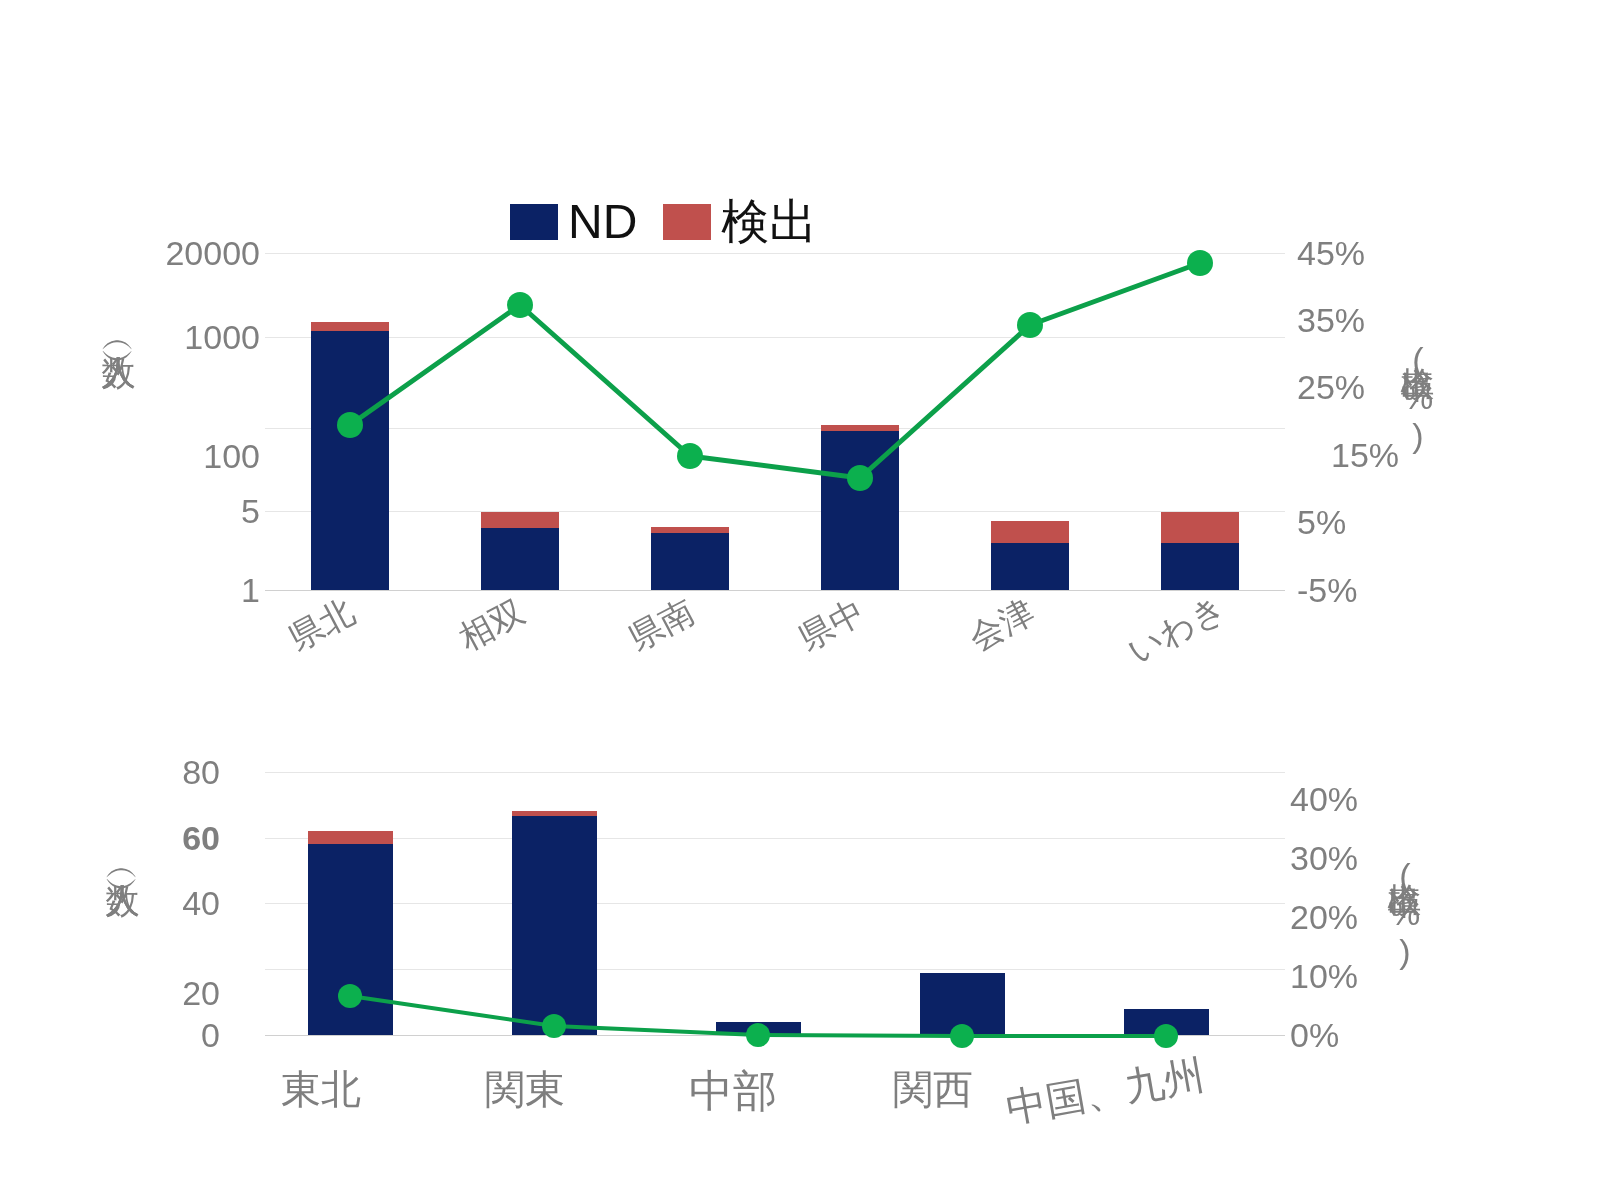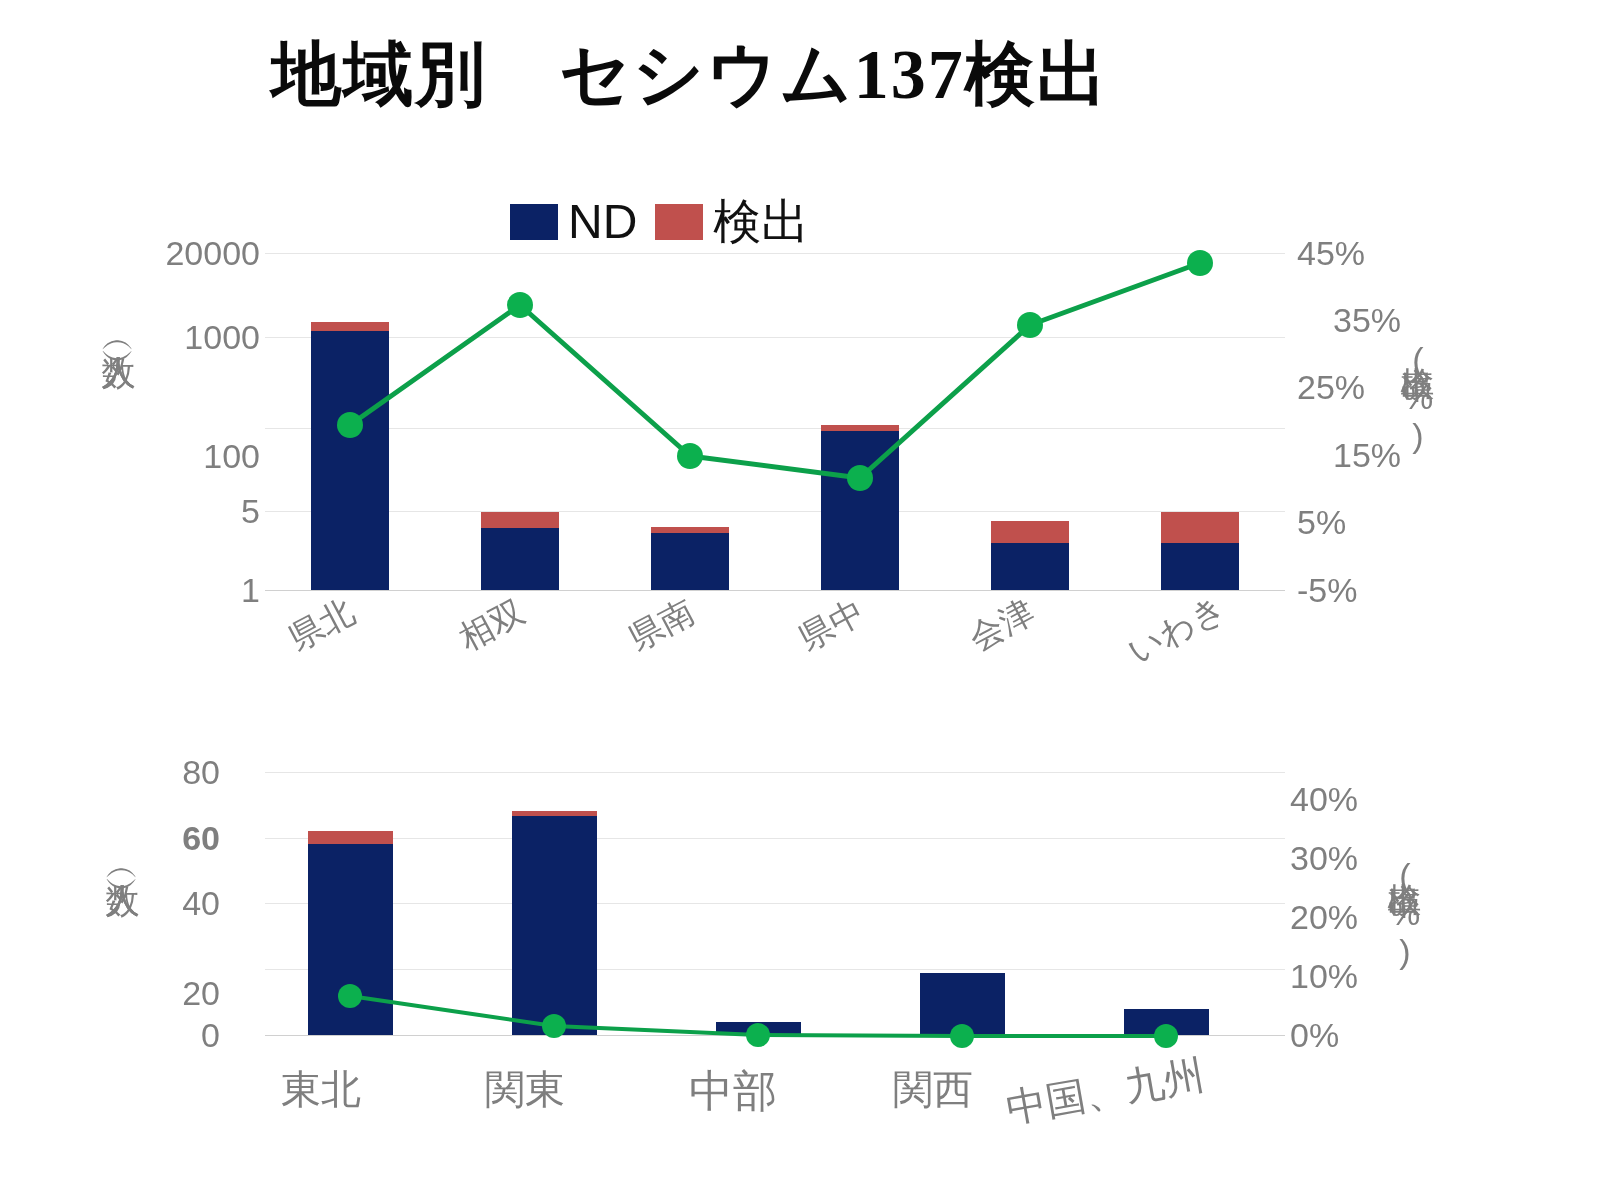--- a/index.html
+++ b/index.html
@@ -41,37 +41,36 @@
 
   .xlabel{
     position:absolute;font-size:34px;color:#7f7f7f;white-space:nowrap;
     transform-origin:left top;
   }
   .xlabel.rot{transform:rotate(-28deg);}
 
   
   #legend{
     position:absolute;left:510px;top:198px;display:flex;align-items:center;
-    gap:18px;
+    gap:26px;
   }
   .lg-item{display:flex;align-items:center;gap:10px;}
   .lg-swatch{width:48px;height:36px;display:block;}
   .lg-line{position:relative;width:66px;height:20px;display:block;}
   .lg-line .ln{position:absolute;left:0;top:9px;width:66px;height:5px;background:#0ca04a;}
   .lg-line .dt{position:absolute;left:22px;top:1px;width:22px;height:22px;border-radius:50%;background:#0cb04e;}
   .lg-text{font-size:48px;color:#111;line-height:1;white-space:nowrap;}
 
   svg.series{position:absolute;left:0;top:0;overflow:visible;}
 </style>
 </head>
 <body>
 
 <div class="root">
 
-  <div id="chart-title">地域別　セシウム137検出</div>
 
   <div id="legend">
     <div class="lg-item">
       <span class="lg-swatch" style="background:#0b2265;"></span>
       <span class="lg-text">ND</span>
     </div>
     <div class="lg-item">
       <span class="lg-swatch" style="background:#c0504d;"></span>
       <span class="lg-text">検出</span>
     </div>
@@ -82,23 +81,23 @@
     <div class="axis-title" style="left:96px;top:330px;font-size:34px;">人数（人）</div>
     <div class="axis-title" style="left:1395px;top:340px;font-size:34px;">検出率(%)</div>
 
     <div class="ytick" style="top:253px;width:140px;left:120px;">20000</div>
     <div class="ytick" style="top:337px;width:140px;left:120px;">1000</div>
     <div class="ytick" style="top:428px;width:140px;left:120px;margin-top:28px;">100</div>
     <div class="ytick" style="top:511px;width:140px;left:120px;">5</div>
     <div class="ytick" style="top:590px;width:140px;left:120px;">1</div>
 
     <div class="ytick right" style="top:253px;left:1297px;width:140px;">45%</div>
-    <div class="ytick right" style="top:320px;left:1297px;width:140px;text-align:center;">35%</div>
+    <div class="ytick right" style="top:320px;left:1297px;width:140px;">35%</div>
     <div class="ytick right" style="top:387px;left:1297px;width:140px;">25%</div>
-    <div class="ytick right" style="top:455px;left:1297px;width:140px;text-align:center;">15%</div>
+    <div class="ytick right" style="top:455px;left:1331px;width:140px;">15%</div>
     <div class="ytick right" style="top:522px;left:1297px;width:140px;">5%</div>
     <div class="ytick right" style="top:590px;left:1297px;width:140px;">-5%</div>
 
     <div class="gridline" style="left:265px;top:253px;width:1020px;"></div>
     <div class="gridline" style="left:265px;top:337px;width:1020px;"></div>
     <div class="gridline" style="left:265px;top:428px;width:1020px;"></div>
     <div class="gridline" style="left:265px;top:511px;width:1020px;"></div>
     <div class="axisline" style="left:265px;top:590px;width:1020px;background:#d0d0d0;"></div>
 
     <div class="bar" style="left:311px;top:322px;width:78px;height:268px;">

